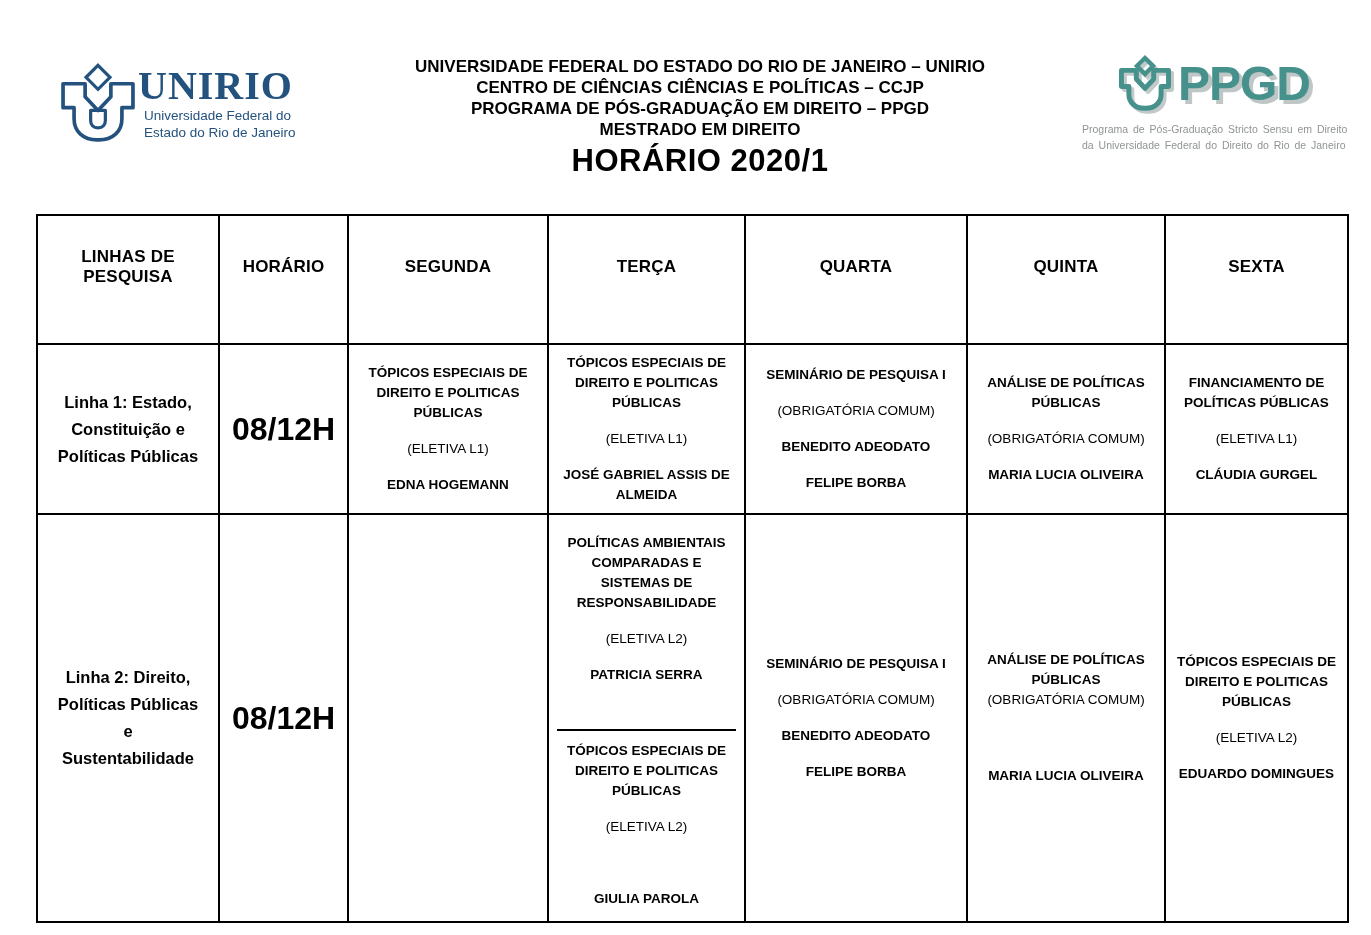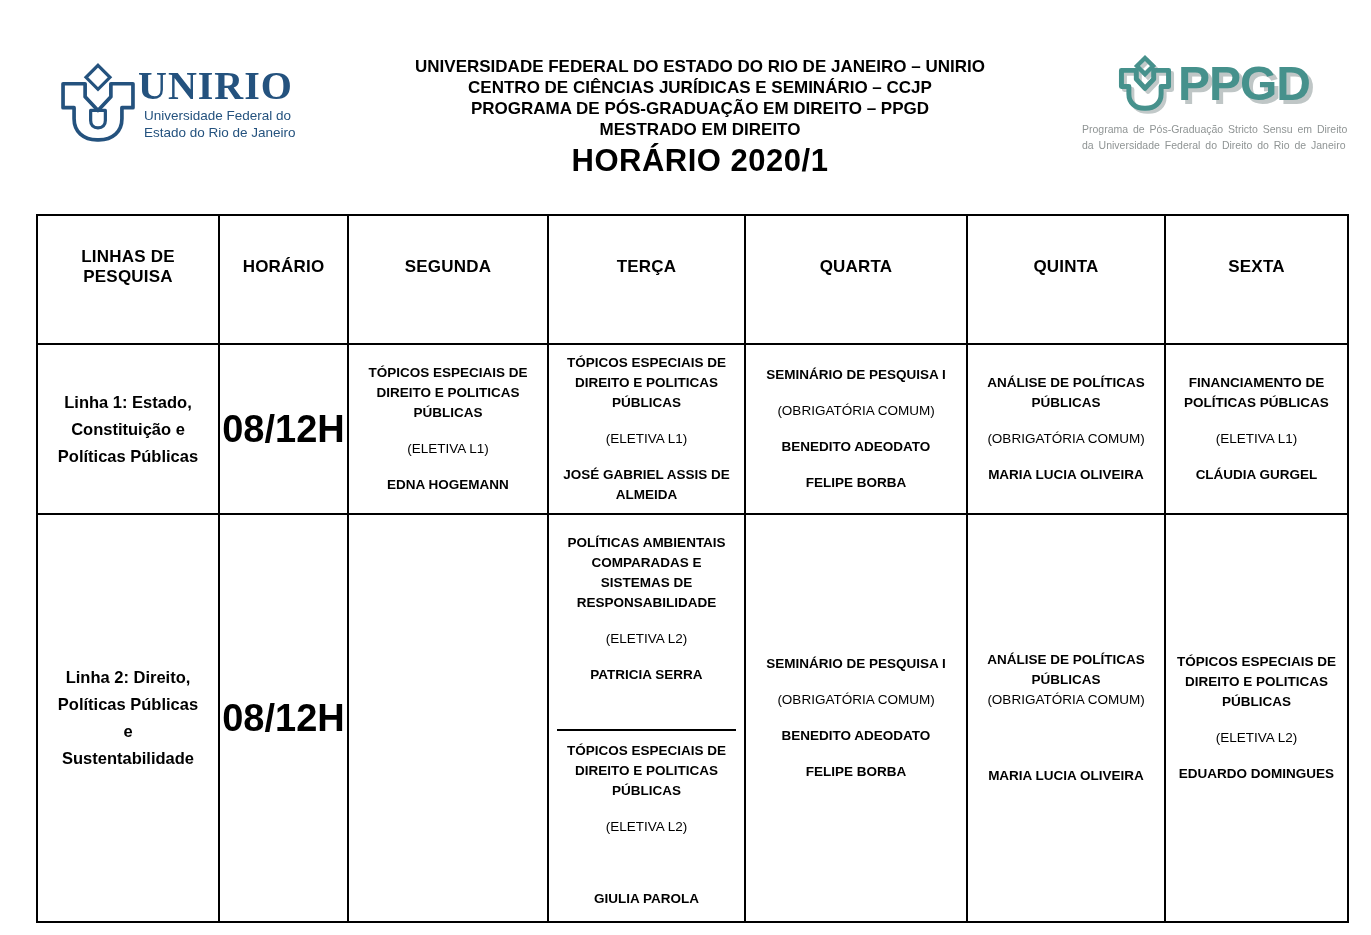--- a/index.html
+++ b/index.html
@@ -120,21 +120,21 @@
   .row-2 td { height: 394px; }
 
   .linha-cell {
     font-size: 16.5px;
     font-weight: 700;
     line-height: 27px;
     vertical-align: middle;
     padding: 0 19px;
   }
   .horario-cell {
-    font-size: 38px;
+    font-size: 32px;
     font-weight: 700;
     vertical-align: middle;
   }
   .course-cell {
     vertical-align: middle;
     padding: 8px 6px;
     font-size: 13.5px;
   }
   .course-title { font-weight: 700; line-height: 20px; }
   .course-type  { font-weight: 400; line-height: 20px; margin-top: 16px; }
@@ -175,21 +175,21 @@
       <div class="unirio-name">UNIRIO</div>
       <div class="unirio-tagline">
         <div>Universidade Federal do</div>
         <div>Estado do Rio de Janeiro</div>
       </div>
     </div>
   </div>
 
   <div class="header-center">
     <div class="inst-line">UNIVERSIDADE FEDERAL DO ESTADO DO RIO DE JANEIRO – UNIRIO</div>
-    <div class="inst-line">CENTRO DE CIÊNCIAS JURÍDICAS E SEMINÁRIO – CCJP</div>
+    <div class="inst-line">CENTRO DE CIÊNCIAS CIÊNCIAS E POLÍTICAS – CCJP</div>
     <div class="inst-line">PROGRAMA DE PÓS-GRADUAÇÃO EM DIREITO – PPGD</div>
     <div class="inst-line">MESTRADO EM DIREITO</div>
     <div class="doc-title">HORÁRIO 2020/1</div>
   </div>
 
   <div class="ppgd-logo">
     <div class="ppgd-top">
       <svg class="ppgd-emblem" viewBox="0 0 100 92" xmlns="http://www.w3.org/2000/svg">
         <path d="M50 4 L63 17 L50 30 L37 17 Z" fill="none" stroke="#46918c" stroke-width="7" stroke-linejoin="miter"></path>
         <path d="M12 24 H36 V38 L50 53 L64 38 V24 H88 V50 H76 V62 C76 76 66 85 51 85 H49 C34 85 24 76 24 62 V50 H12 Z" fill="none" stroke="#46918c" stroke-width="8" stroke-linejoin="round"></path>

